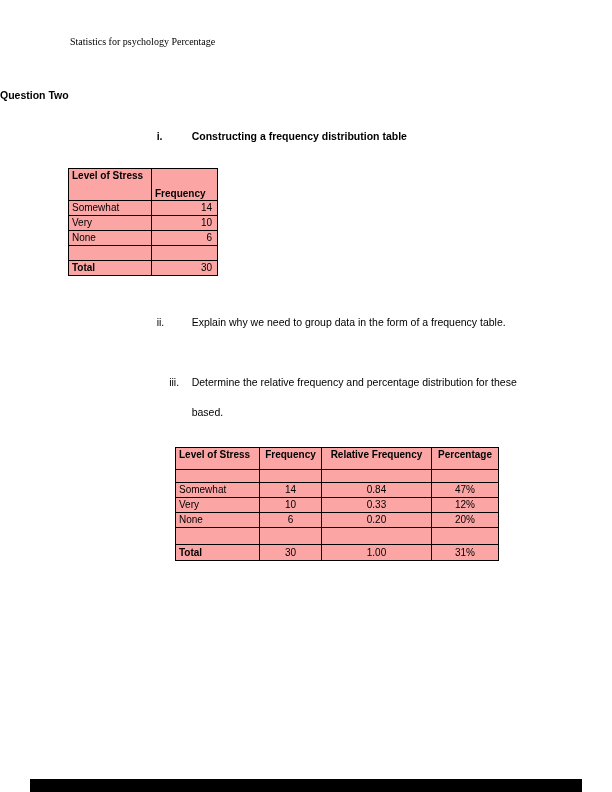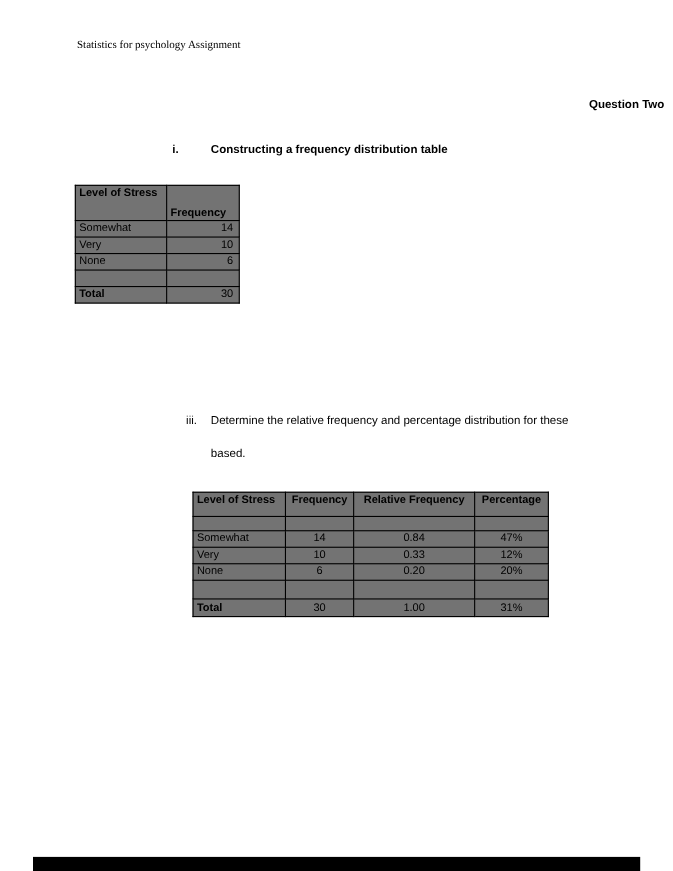--- a/index.html
+++ b/index.html
@@ -7,47 +7,47 @@
   body { width:612px; height:792px; }
   .page {
     position:relative; width:612px; height:792px; background:#ffffff;
     font-family:"Liberation Sans", sans-serif; color:#000; overflow:hidden;
   }
   .doc-header {
     position:absolute; left:70px; top:36px;
     font-family:"Liberation Serif", serif; font-size:10px;
   }
   .q-title {
-    position:absolute; left:0; top:89px; width:604px; text-align:right;
+    position:absolute; left:0; top:89px; width:604px; text-align:left;
     font-size:10.5px; font-weight:bold;
   }
   .item { position:absolute; font-size:10.5px; white-space:pre; }
   .item .num { display:inline-block; width:35px; }
   .bold { font-weight:bold; }
   .plain { font-weight:normal; }
-  table { position:absolute; border-collapse:collapse; table-layout:fixed; font-size:10px; background:#737373; }
+  table { position:absolute; border-collapse:collapse; table-layout:fixed; font-size:10px; background:#fca5a5; }
   td { border:1px solid #000; padding:1px 3px; overflow:hidden; vertical-align:middle; line-height:1.15; }
   .va-top { vertical-align:top; }
   .va-bottom { vertical-align:bottom; }
   .num-cell { text-align:right; padding-right:5px; }
   .c { text-align:center; }
   .t1 tr.r { height:15px; }
   .t2 tr.hr { height:22px; }
   .t2 tr.sp { height:13px; }
   .t2 tr.r { height:15px; }
   .t2 tr.er { height:17px; }
   .t2 tr.tr-total { height:16px; }
   .bottom-bar { position:absolute; left:30px; top:779px; width:552px; height:13px; background:#000; }
 </style>
 </head>
 <body>
 
 <div class="page">
 
-  <div class="doc-header">Statistics for psychology Assignment</div>
+  <div class="doc-header">Statistics for psychology Percentage</div>
 
   <div class="q-title">Question Two</div>
 
   <div class="item" style="left:145px; top:118px;">
     <span class="num bold">i.</span><span class="bold">Constructing a frequency distribution table</span>
   </div>
 
   <table class="t1" style="left:68px; top:168px; width:149px;">
     <colgroup>
         <col style="width:83px">
@@ -74,20 +74,23 @@
         <td></td>
         <td></td>
       </tr>
       <tr class="r">
         <td class="bold">Total</td>
         <td class="num-cell">30</td>
       </tr>
     </tbody>
   </table>
 
+  <div class="item" style="left:145px; top:304px;">
+    <span class="num plain">ii.</span><span>Explain why we need to group data in the form of a frequency table.</span>
+  </div>
 
 
   <div class="item" style="left:145px; top:364px;text-align:center;">
     <span class="num plain">iii.</span><span>Determine the relative frequency and percentage distribution for these</span>
   </div>
 
   <div class="item" style="left:180px; top:394px;">
     <span>based.</span>
   </div>
 

